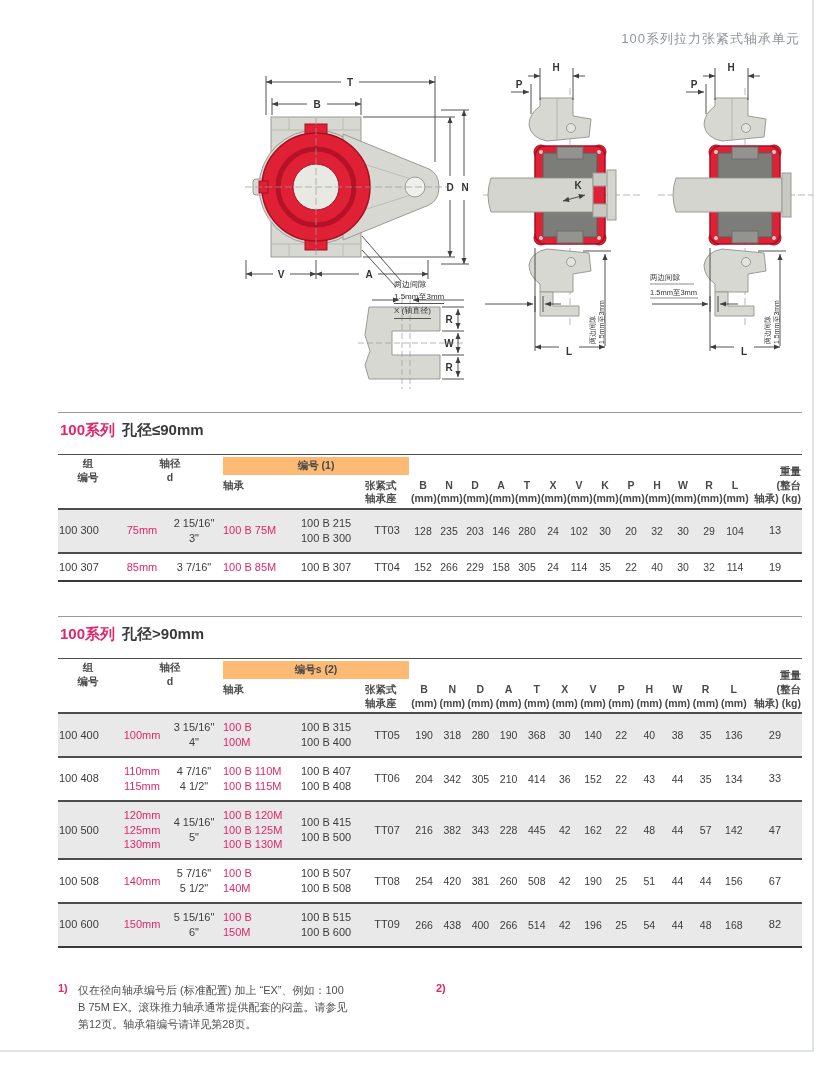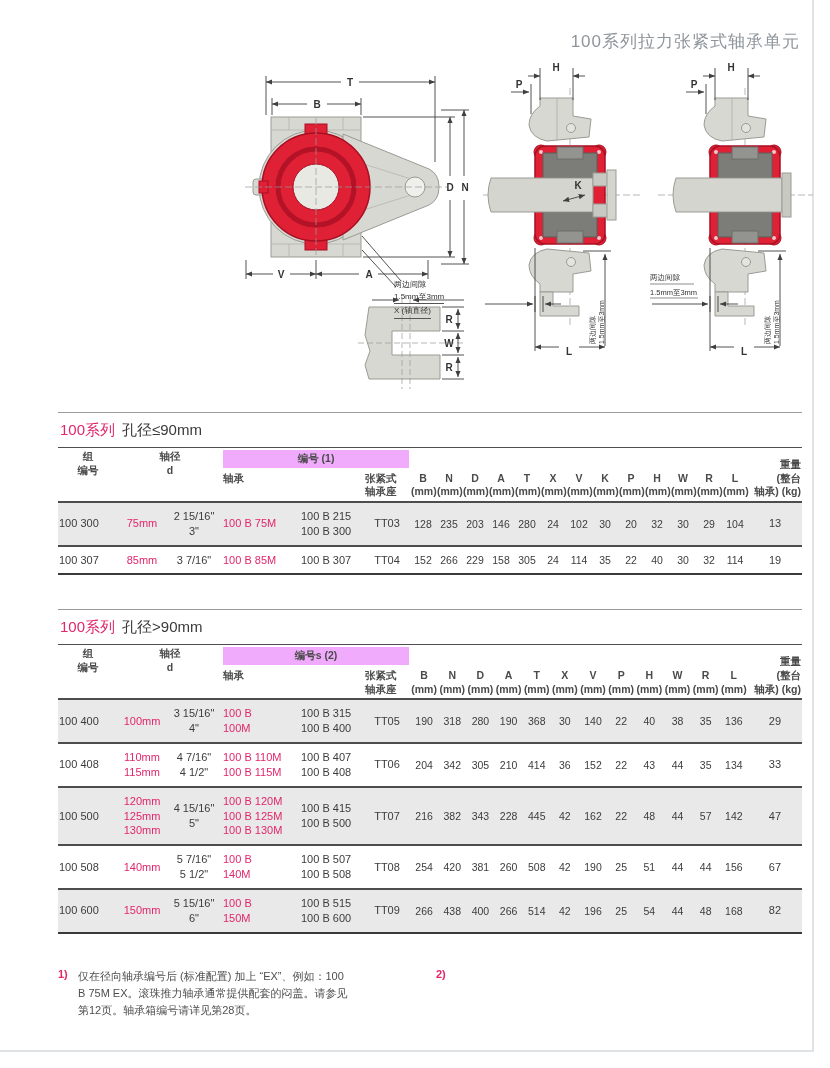--- a/index.html
+++ b/index.html
@@ -2,46 +2,46 @@
 <html style="--accent: #e3256b;"><head>
 <meta charset="utf-8">
 <style>
   html,body{margin:0;padding:0;}
   body{
     width:830px;height:1068px;background:#ffffff;position:relative;overflow:hidden;
     font-family:"Liberation Sans",sans-serif;color:#3c3c3c;
   }
   .page-edge-right{position:absolute;right:16px;top:0;width:2px;height:1052px;background:#dfe3e5;}
   .page-edge-bottom{position:absolute;left:0;top:1050px;width:814px;height:2px;background:#dfe3e5;}
-  .page-header{position:absolute;top:30px;right:30px;font-size:17px;color:#8e959b;letter-spacing:1px;margin-left:32px;}
+  .page-header{position:absolute;top:30px;right:30px;font-size:13px;color:#8e959b;letter-spacing:1px;margin-left:32px;}
 
   
   .drawing-area{position:absolute;left:0;top:0;width:830px;height:410px;}
   .svg-front{position:absolute;left:243px;top:60px;width:235px;height:235px;}
   .svg-slot{position:absolute;left:352px;top:293px;width:118px;height:102px;}
   .svg-side-mid{position:absolute;left:483px;top:58px;width:165px;height:300px;}
   .svg-side-right{position:absolute;left:648px;top:58px;width:170px;height:300px;}
   .dim-label{font-family:"Liberation Sans",sans-serif;font-size:10px;font-weight:bold;fill:#333;text-anchor:middle;}
   .ann-sm{font-family:"Liberation Sans",sans-serif;font-size:7.5px;fill:#333;text-anchor:start;font-weight:normal;}
   .ann-v{font-family:"Liberation Sans",sans-serif;font-size:7px;fill:#333;}
   .front-annotation{position:absolute;left:394px;top:279px;width:86px;font-size:8px;color:#333;line-height:1.4;}
   .front-annotation .u{border-bottom:1px solid #555;display:inline-block;padding-bottom:1px;margin-top:1px;}
 
   
   .content{position:absolute;left:58px;top:412px;width:744px;}
-  .section-title{border-top:1px solid #9a9a9a;border-bottom:1px solid #4f4f4f;padding:8px 2px 7px;font-size:15px;font-weight:normal;}
+  .section-title{border-top:1px solid #9a9a9a;border-bottom:1px solid #4f4f4f;padding:8px 2px 14px;font-size:15px;font-weight:bold;}
   .section-title .accent{color:var(--accent,#e3256b);margin-right:7px;}
   .section-title .bore{color:#3a3a3a;}
   .table-section{margin-bottom:34px;}
   .spec-table{width:100%;border-collapse:collapse;table-layout:fixed;font-size:11px;color:#3c3c3c;}
   .spec-table thead th{font-weight:bold;color:#4a4a4a;font-size:10.5px;line-height:1.3;padding:2px 1px;}
   .pre{white-space:pre-line;}
   .th-top{vertical-align:top;text-align:center;padding-top:10px;}
   .th-band{vertical-align:top;padding-top:8px;}
-  .band-label{display:block;background:#f0abfc;text-align:center;padding:2px 0;font-weight:bold;}
+  .band-label{display:block;background:#fdba74;text-align:center;padding:2px 0;font-weight:bold;}
   .th-sub{text-align:left;vertical-align:top;padding-top:3px;}
   .th-dim{vertical-align:bottom;text-align:center;padding-bottom:5px;}
   .th-weight{vertical-align:bottom;text-align:right;padding-bottom:5px;padding-right:2px;}
   .spec-table tbody td{padding:6px 1px;vertical-align:middle;line-height:1.35;border-top:2px solid #4d4d4d;}
   .spec-table tbody tr:last-child td{border-bottom:2px solid #3a3a3a;}
   .spec-table tbody tr.shaded td{background:#e9e9e9;}
   .td-group{text-align:left;padding-left:4px;white-space:nowrap;}
   .td-metric{text-align:center;}
   .td-inch{text-align:center;}
   .td-bm,.td-bi{text-align:left;padding-left:2px;}

